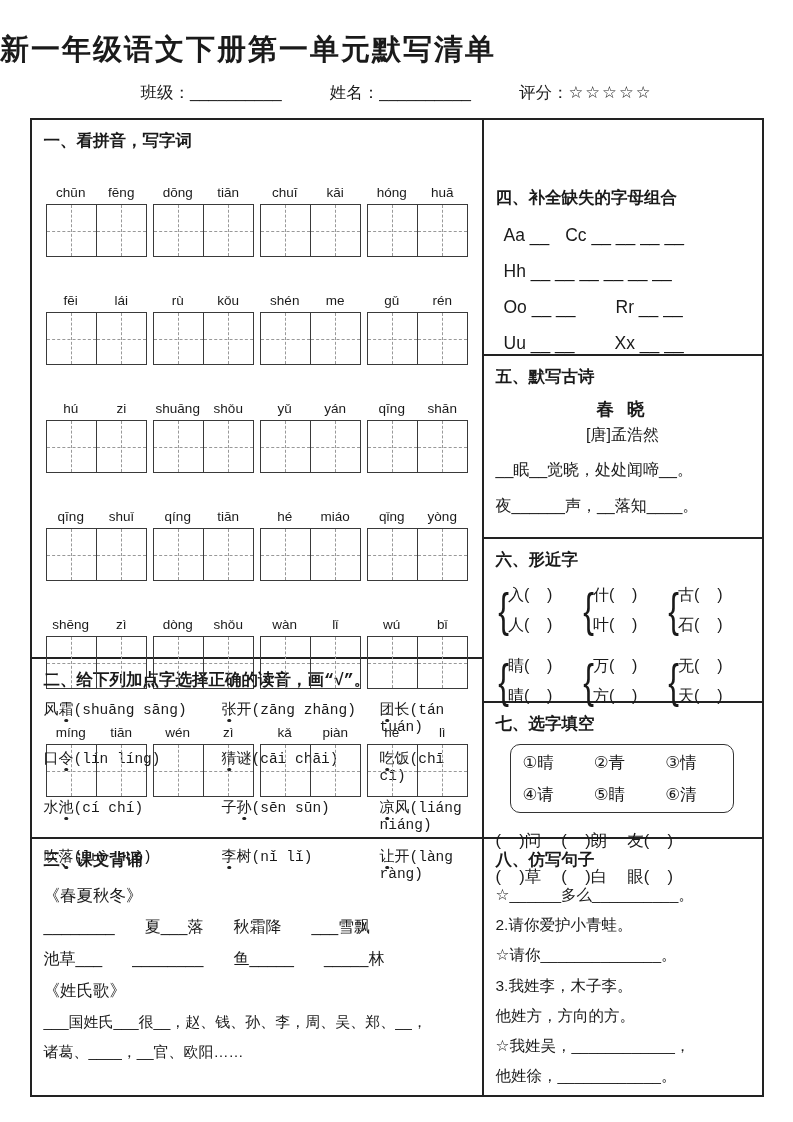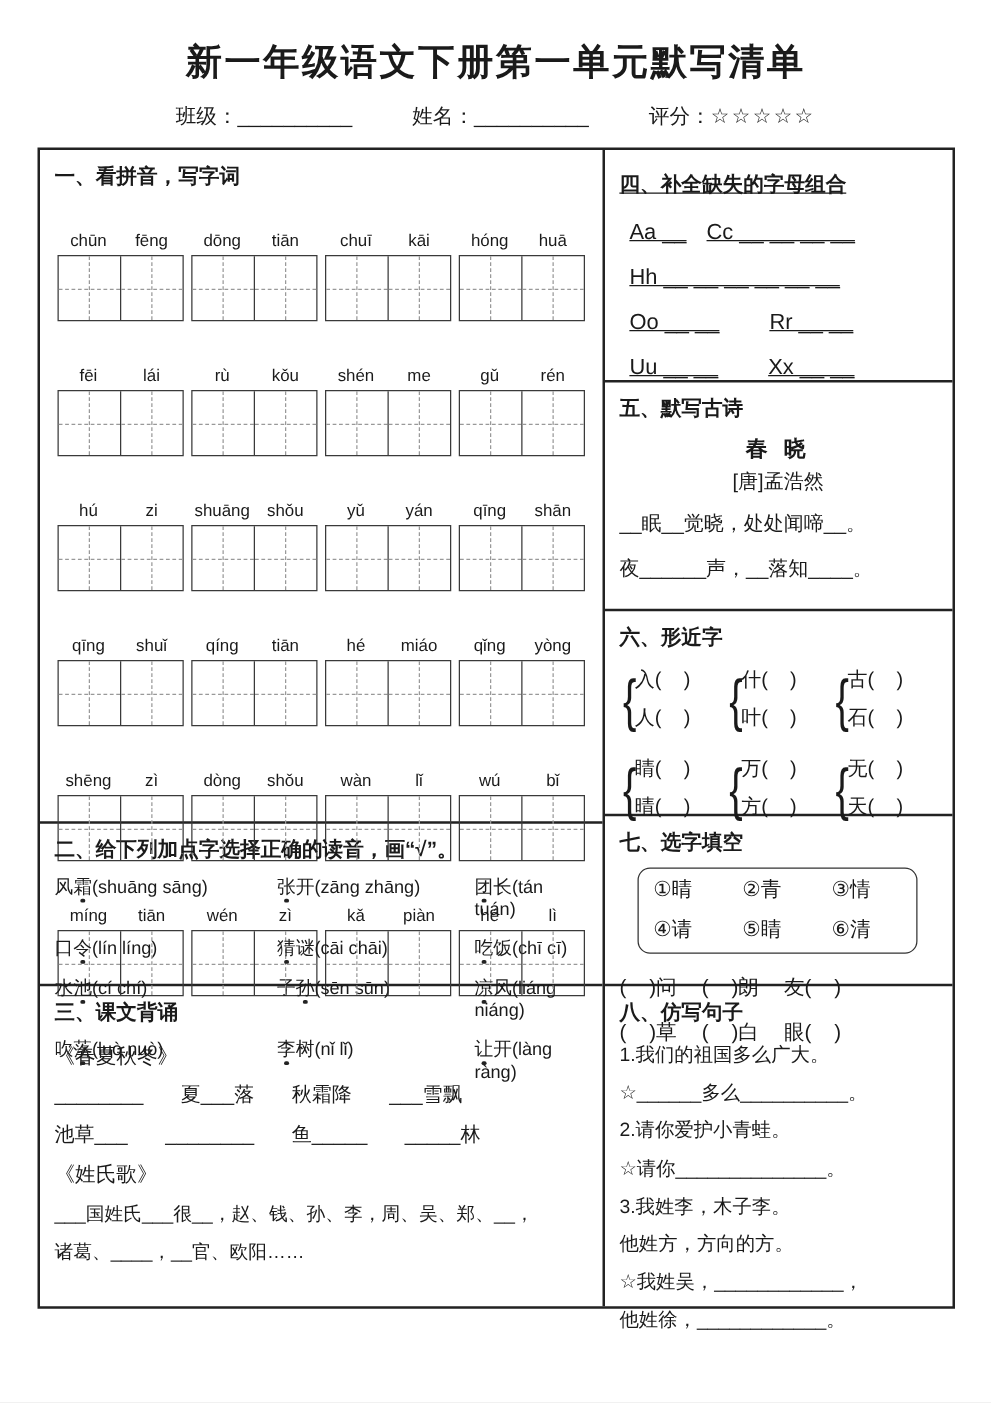--- a/index.html
+++ b/index.html
@@ -1,28 +1,28 @@
 <!DOCTYPE html>
 <html><head>
 <meta charset="utf-8">
 <style>
   html,body{margin:0;padding:0;background:#e8e8e8;}
   .page{width:793px;height:1122px;background:#ffffff;margin:0 auto;overflow:hidden;
         font-family:"Liberation Sans","DejaVu Sans",sans-serif;color:#1a1a1a;box-sizing:border-box;}
-  .doc-title{margin-top:30px;text-align:center;font-size:29px;font-weight:700;letter-spacing:2px;}
+  .doc-title{margin-top:30px;font-size:29px;font-weight:700;letter-spacing:2px;}
   .info-line{margin-top:12px;display:flex;justify-content:center;gap:48px;font-size:16.5px;}
   .info-item{white-space:pre;}
   .stars{letter-spacing:2px;}
   .main{margin:14px auto 0;width:734px;display:flex;border:2.2px solid #222;box-sizing:border-box;align-items:flex-end;}
   .colL{width:452px;border-right:2.2px solid #222;box-sizing:border-box;}
   .colR{flex:1;}
   .sec{padding:8px 12px 0;box-sizing:border-box;}
   .colL .sec + .sec,.colR .sec + .sec{border-top:2.2px solid #222;}
-  #s1{height:537px;} #s2{height:130px;} #s3{height:258px;}
-  #s4{height:177px;text-decoration:underline;} #s5{height:183px;} #s6{height:164px;} #s7{height:136px;} #s8{height:258px;}
+  #s1{height:537px;} #s2{height:180px;font-family:Liberation Mono, monospace;} #s3{height:258px;}
+  #s4{height:177px;} #s5{height:183px;} #s6{height:164px;} #s7{height:136px;} #s8{height:258px;}
   .sec-h{font-size:16.5px;font-weight:700;margin:2px 0 9px;}
   .pre{white-space:pre-wrap;}
 
   
   .s1row{display:flex;justify-content:space-between;margin-bottom:12px;padding:0 2px;}
   .wblock{width:101px;margin-top:24px;}
   .pinyin{display:flex;height:19px;font-size:13.5px;}
   .pinyin span{flex:1;text-align:center;}
   .grid{height:51px;border:1.6px solid #3a3a3a;display:flex;}
   .cell{flex:1;position:relative;}
@@ -483,21 +483,20 @@
         </div>
         <div class="fillrow">
           <span class="pre">(    )草</span>
             <span class="pre">(    )白</span>
             <span class="pre">眼(    )</span>
         </div>
       </div>
 
       <div class="sec" id="s8">
         <div class="sec-h">八、仿写句子</div>
-        <div class="mimicline pre">1.我们的祖国多么广大。</div>
         <div class="mimicline pre">☆______多么__________。</div>
         <div class="mimicline pre">2.请你爱护小青蛙。</div>
         <div class="mimicline pre">☆请你______________。</div>
         <div class="mimicline pre">3.我姓李，木子李。</div>
         <div class="mimicline pre">他姓方，方向的方。</div>
         <div class="mimicline pre">☆我姓吴，____________，</div>
         <div class="mimicline pre">他姓徐，____________。</div>
       </div>
 
     </div>

